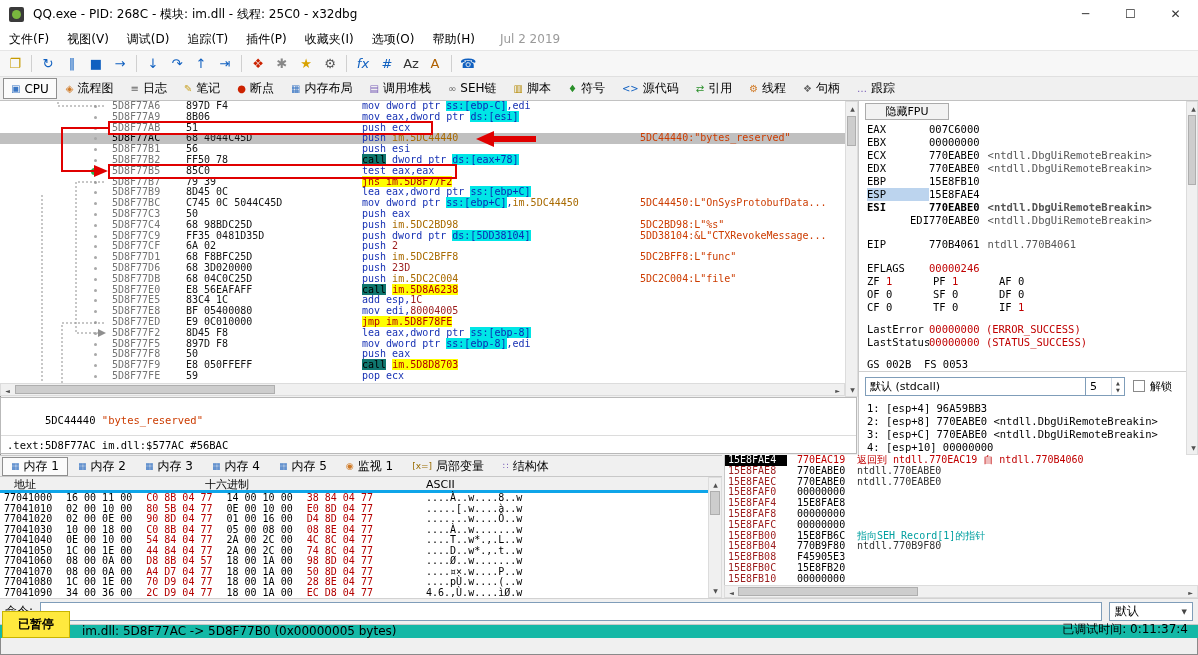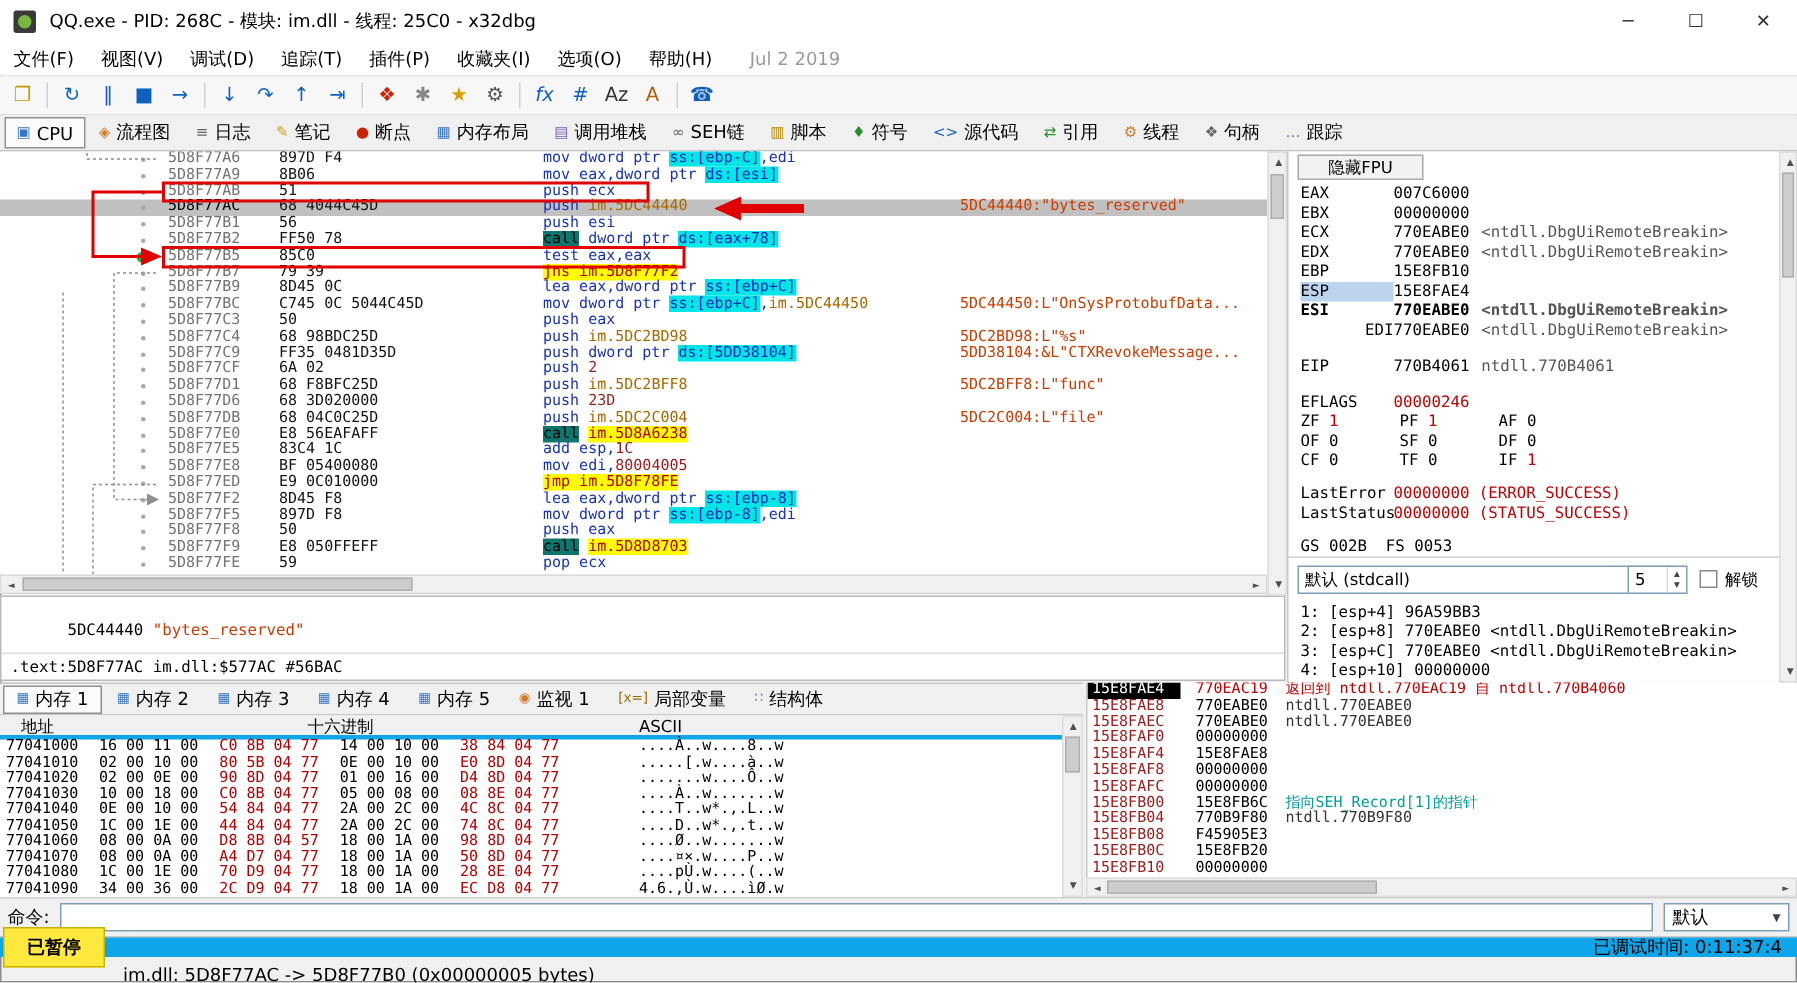--- a/index.html
+++ b/index.html
@@ -122,21 +122,21 @@
   .sbar{position:absolute;background:#f0f0f0;border:1px solid #dcdcdc;}
   .sarrow{position:absolute;width:13px;height:13px;font-size:6px;line-height:13px;text-align:center;color:#505050;}
   .sthumb{position:absolute;background:#cdcdcd;border:1px solid #aeaeae;}
 
   
   #cmdbar{position:absolute;left:0;top:598px;width:100%;height:26px;background:#f0f0f0;border-top:1px solid #d2d2d2;display:flex;align-items:center;padding:0 5px;gap:7px;}
   #cmd-input{flex:1;height:19px;background:#fff;border:1px solid #7f9db9;font-family:"DejaVu Sans Mono",monospace;font-size:11px;padding:0 3px;}
   #cmd-dropdown{width:84px;height:19px;background:#fff;border:1px solid #7f9db9;display:flex;align-items:center;justify-content:space-between;padding:0 5px;}
 
   
-  #statusbar{position:absolute;left:0;top:624px;width:100%;height:14px;background:#0ea5e9;border-top:1px solid #c8c8c8;display:flex;align-items:center;}
+  #statusbar{position:absolute;left:0;top:624px;width:100%;height:14px;background:#14b8a6;border-top:1px solid #c8c8c8;display:flex;align-items:flex-end;}
   #status-state{background:#ffe93e;border:1px solid #c8b400;padding:4px 15px;font-weight:bold;margin-left:2px;}
   #status-msg{margin-left:12px;margin-top:36px;}
   #status-time{margin-left:auto;margin-right:10px;}
 </style>
 </head>
 <body>
 
 <div id="window">
 
   <div id="titlebar">

